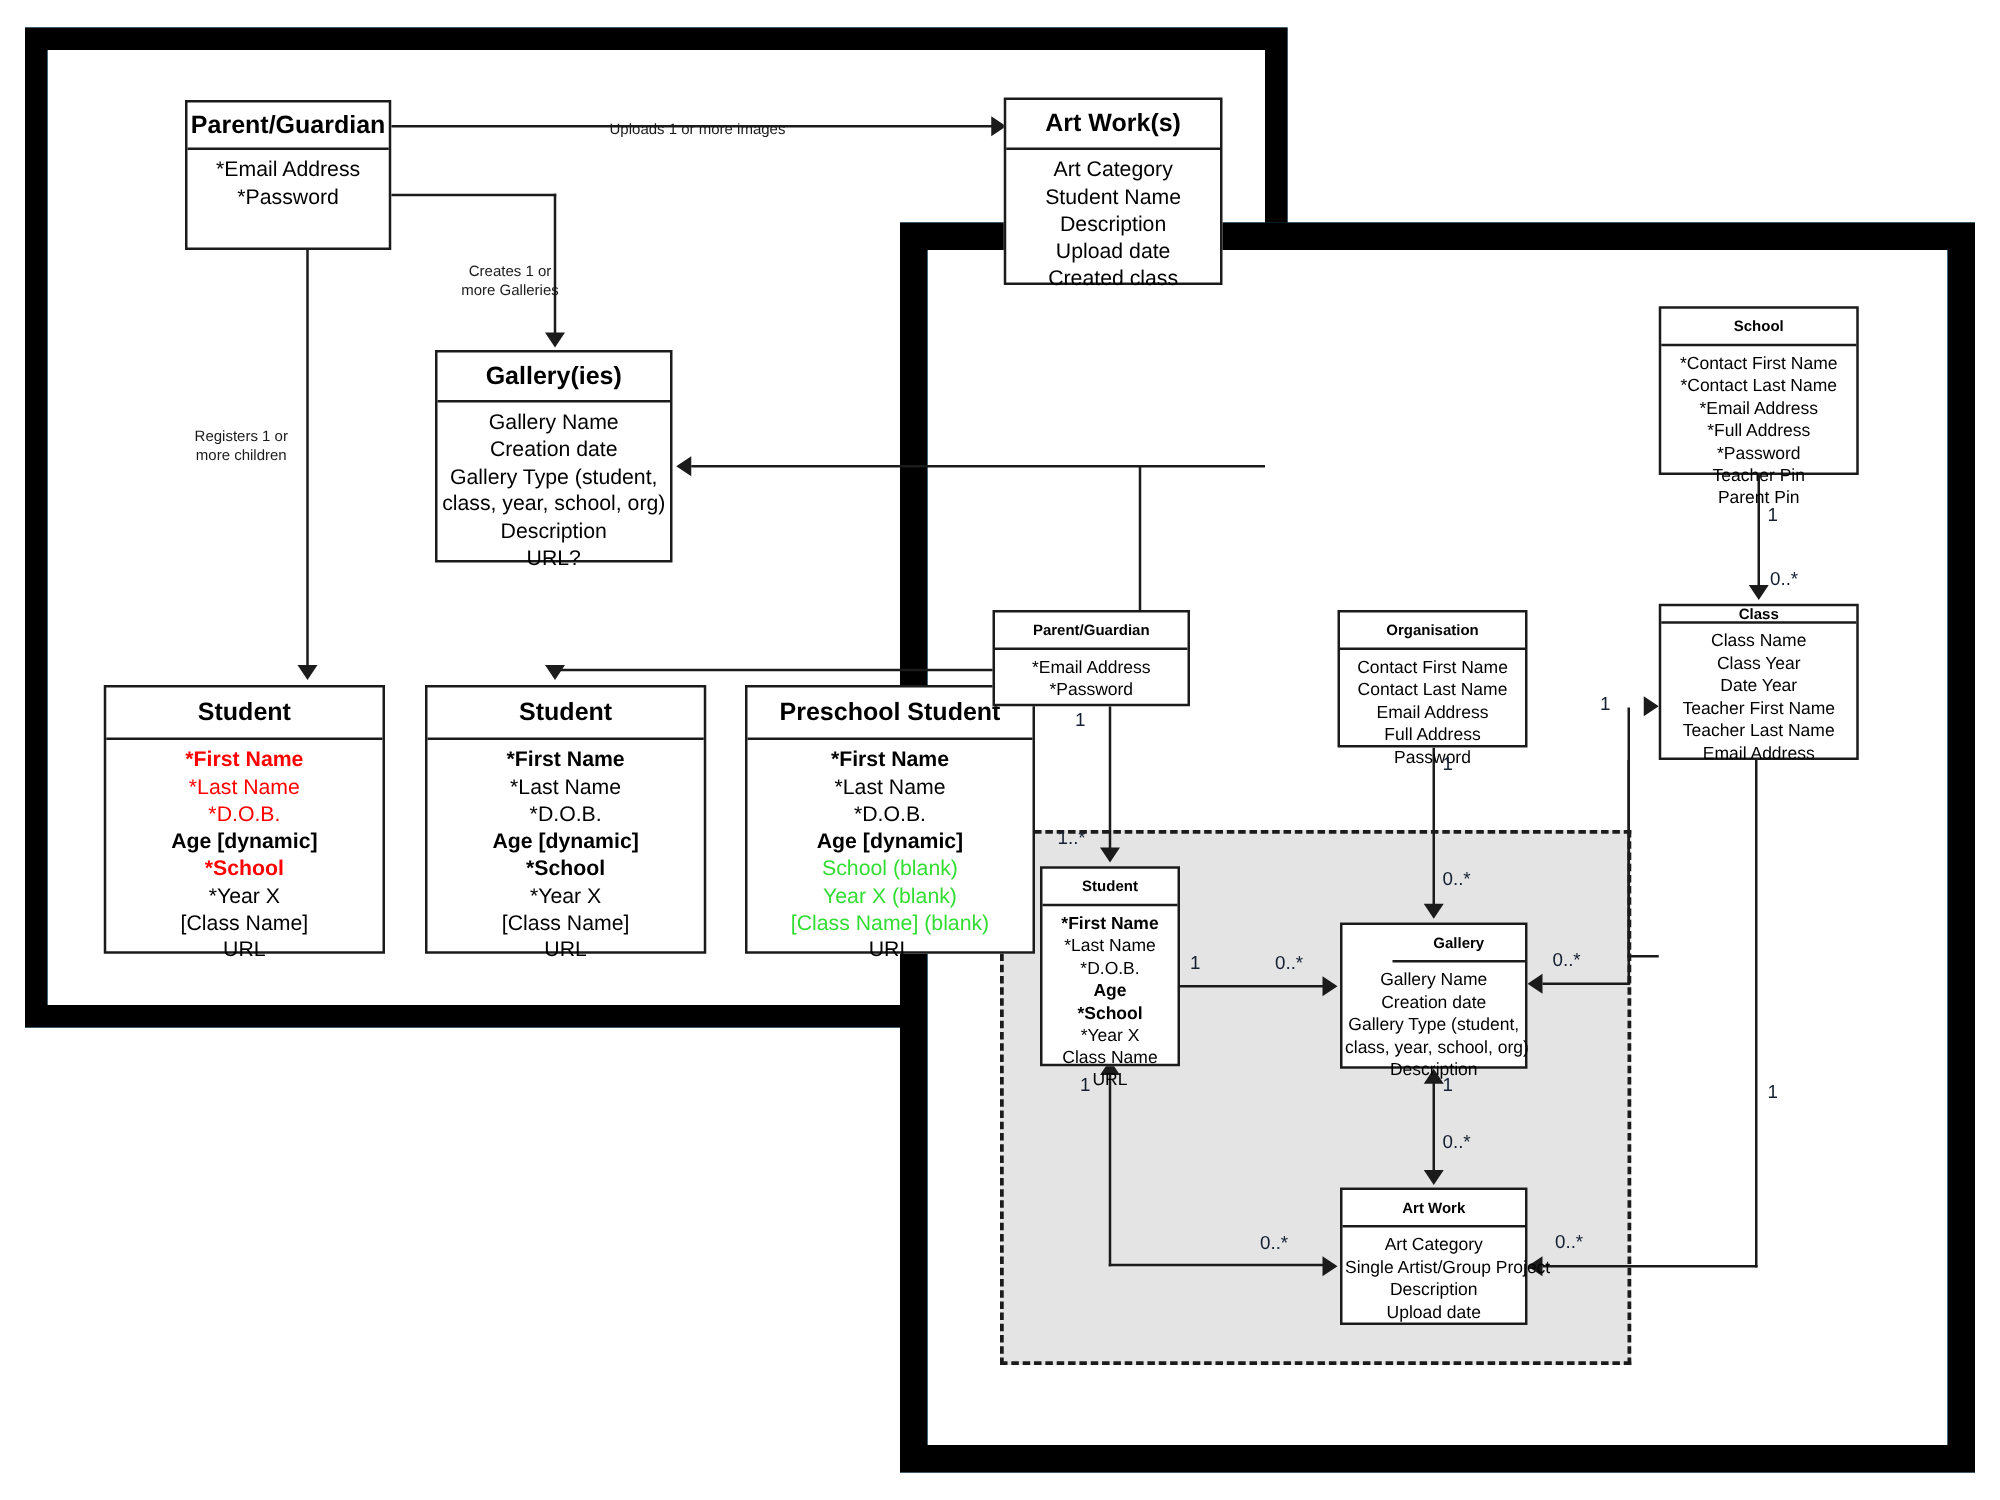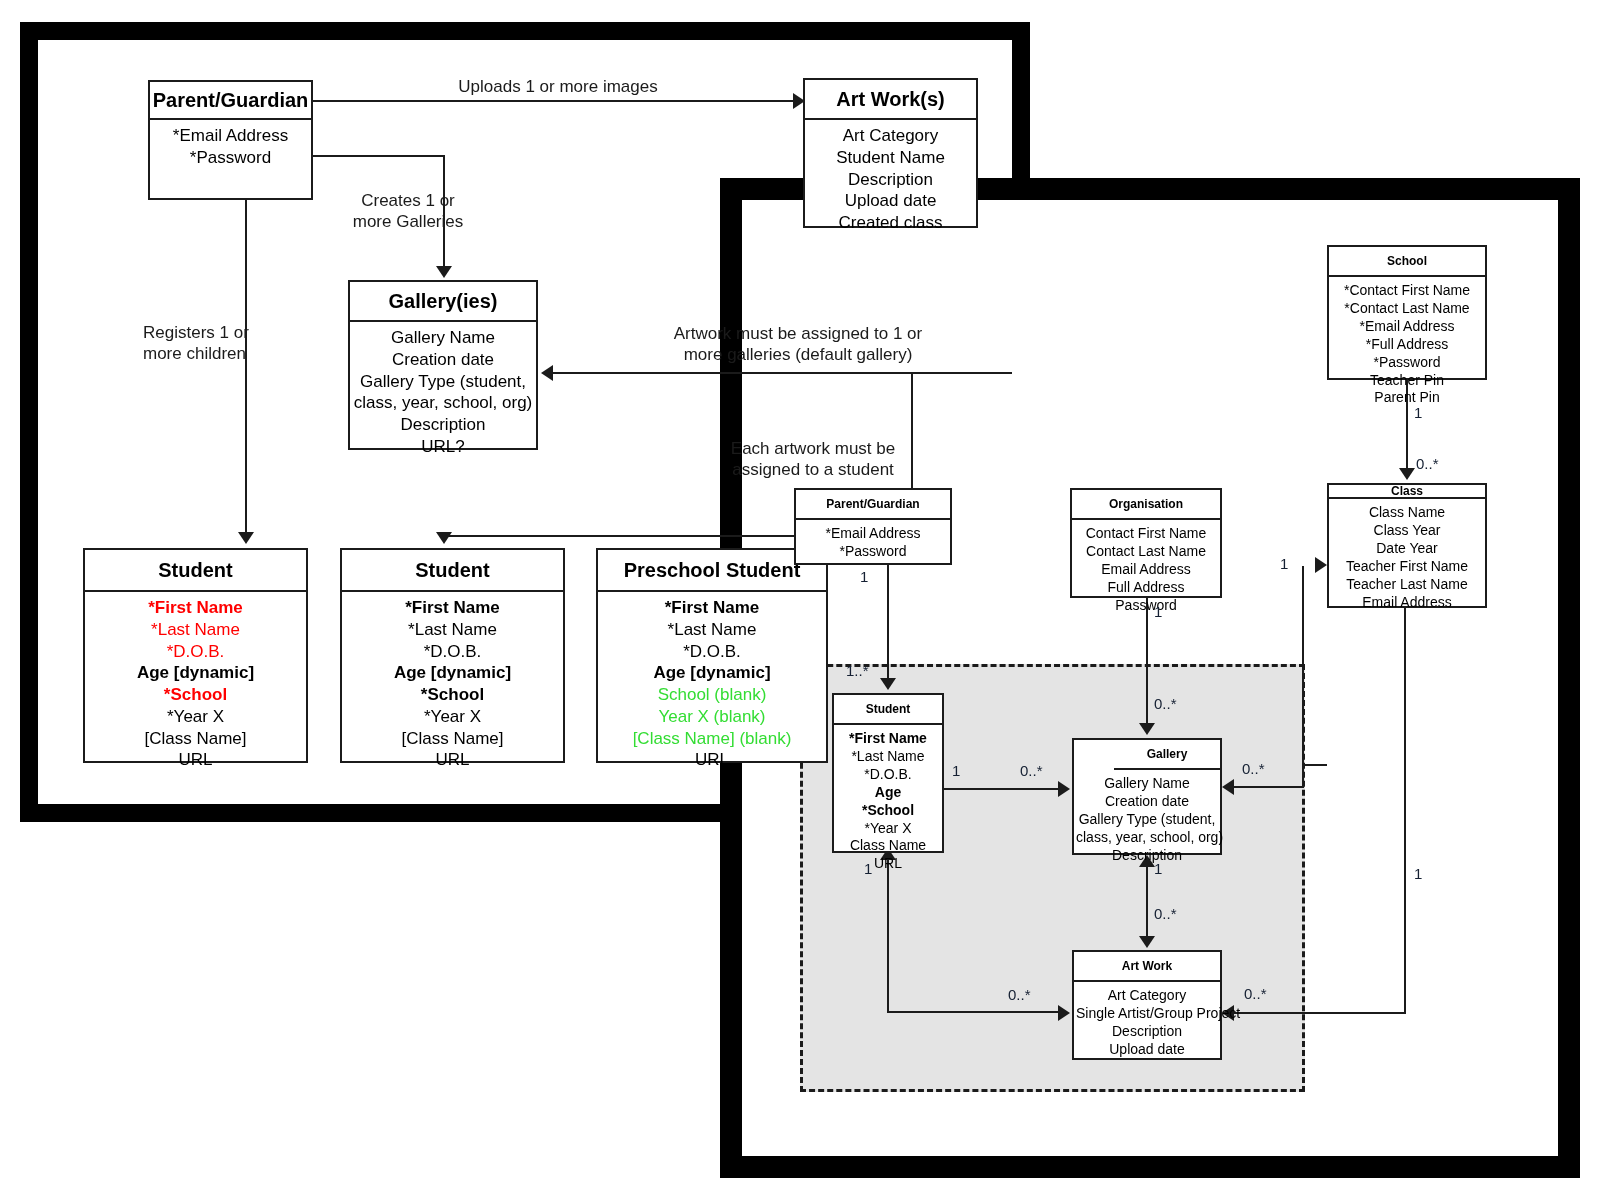--- a/index.html
+++ b/index.html
@@ -110,21 +110,21 @@
     position: absolute;
     background: #e4e4e4;
     border: 3px dashed #1b1b1b;
     box-sizing: border-box;
     z-index: 1;
   }
 
   
   #back-panel .entity .ehead { font-size: 20px; }
   #back-panel .entity .ebody { font-size: 17px; }
-  #back-panel .edge-label { font-size: 17px; }
+  #back-panel .edge-label { font-size: 12px; margin-top: 20px; }
 
   
   #front-panel .entity .ehead { font-size: 12px; }
   #front-panel .entity .ebody { font-size: 14px; }
 </style>
 </head>
 <body>
 
 <div id="stage">
 
@@ -218,32 +218,24 @@
 
       <div class="vln ln" style="left:207px; top:160px; height:335px;"></div>
       <div class="arrow down" style="left:200px; top:492px;"></div>
       <div class="edge-label" style="left:105px; top:282px; width:100px;">
         <span>Registers 1 or</span><br>
         <span>more children</span>
       </div>
 
       <div class="ln hln" style="left:515px; top:332px; width:460px;"></div>
       <div class="arrow left" style="left:503px; top:325px;"></div>
-      <div class="edge-label" style="left:575px; top:283px; width:370px; text-align:center;">
-        <span>Artwork must be assigned to 1 or</span><br>
-        <span>more galleries (default gallery)</span>
-      </div>
 
       <div class="ln hln" style="left:405px; top:495px; width:470px;"></div>
       <div class="vln ln" style="left:873px; top:332px; height:165px;"></div>
       <div class="arrow down" style="left:398px; top:492px;"></div>
-      <div class="edge-label" style="left:620px; top:398px; width:310px; text-align:center;">
-        <span>Each artwork must be</span><br>
-        <span>assigned to a student</span>
-      </div>
 
     </div>
   </div>
 
   <div class="panel" id="front-panel">
     <div class="canvas">
 
       <div id="group-region" style="left:58px; top:464px; width:505px; height:428px;"></div>
 
       <div class="entity" style="left:585px; top:45px; width:160px; height:135px;">

